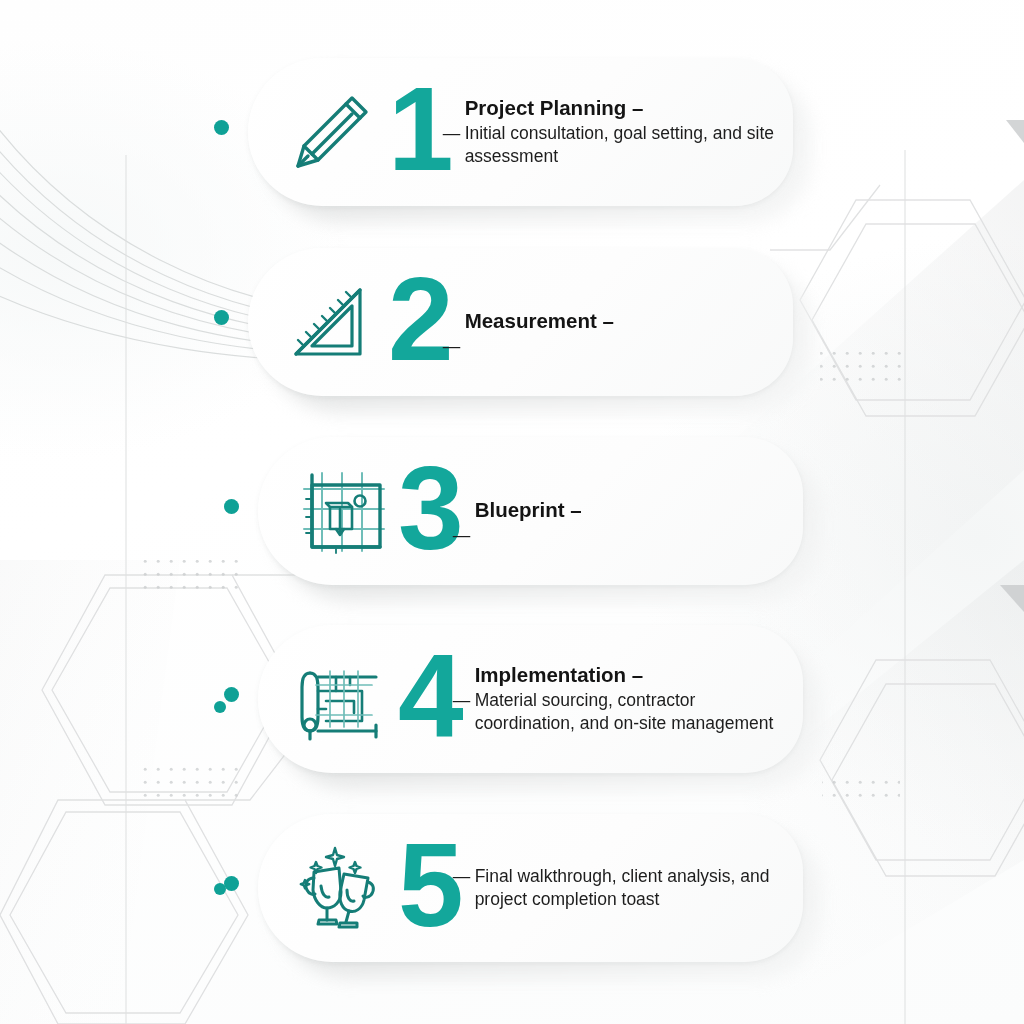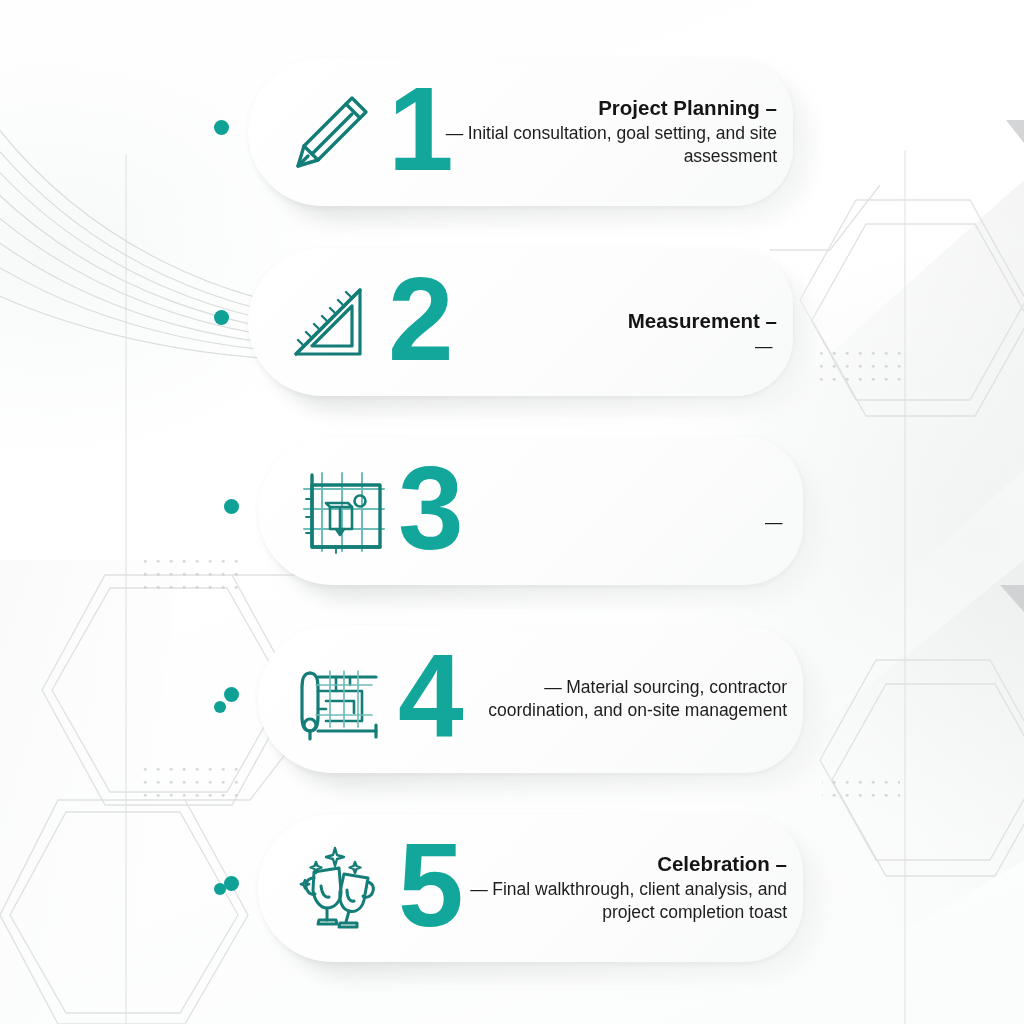--- a/index.html
+++ b/index.html
@@ -112,21 +112,20 @@
     letter-spacing: -3px;
     margin: -6px 6px 0 2px;
     user-select: none;
   }
 
   .text-block {
     flex: 1 1 auto;
     padding-left: 8px;
     padding-right: 16px;
     min-width: 0;
-    text-align: right;
   }
 
   .step-title {
     font-family: "Liberation Sans", sans-serif;
     font-size: 20.5px;
     font-weight: 700;
     color: #141414;
     line-height: 1.18;
     margin: 0 0 2px 0;
     white-space: nowrap;
@@ -328,20 +327,21 @@
               <g stroke-width="1.8" stroke="#157d77">
                 <path d="M14 36 L18 36"></path>
                 <path d="M14 54 L18 54"></path>
                 <path d="M14 70 L18 70"></path>
                 <path d="M44 86 L44 90"></path>
               </g>
             </svg>
           </div>
           <div class="step-number">3</div>
           <div class="text-block">
+            <p class="step-title">Blueprint –</p>
             <p class="step-desc"><span class="desc-dash">—</span></p>
           </div>
         </div>
       </div>
     </div>
 
     <div class="step-row" id="row-3">
       <div class="bullet-dot"></div>
       <div class="card-wrap">
         <div class="card-shadow"></div>
@@ -368,20 +368,21 @@
                 <path d="M38 20 L38 76"></path>
                 <path d="M52 20 L52 76"></path>
                 <path d="M66 20 L66 76"></path>
                 <path d="M24 34 L80 34"></path>
                 <path d="M24 64 L80 64"></path>
               </g>
             </svg>
           </div>
           <div class="step-number">4</div>
           <div class="text-block">
+            <p class="step-title">Implementation –</p>
             <p class="step-desc"><span class="desc-dash">—</span><span class="step-desc-inner">Material sourcing, contractor coordination, and on-site management</span></p>
           </div>
         </div>
       </div>
     </div>
 
     <div class="step-row" id="row-4">
       <div class="bullet-dot"></div>
       <div class="card-wrap">
         <div class="card-shadow"></div>
@@ -404,21 +405,20 @@
               <g stroke-width="2.4">
                 <path d="M43 8 L45 15 L52 17 L45 19 L43 26 L41 19 L34 17 L41 15 Z"></path>
                 <path d="M24 22 L25.5 26 L29.5 27.5 L25.5 29 L24 33 L22.5 29 L18.5 27.5 L22.5 26 Z"></path>
                 <path d="M63 22 L64.5 26 L68.5 27.5 L64.5 29 L63 33 L61.5 29 L57.5 27.5 L61.5 26 Z"></path>
                 <path d="M13 40 L14.2 43 L17.2 44.2 L14.2 45.4 L13 48.4 L11.8 45.4 L8.8 44.2 L11.8 43 Z"></path>
               </g>
             </svg>
           </div>
           <div class="step-number">5</div>
           <div class="text-block">
-            <p class="step-title">Celebration –</p>
             <p class="step-desc"><span class="desc-dash">—</span><span class="step-desc-inner">Final walkthrough, client analysis, and project completion toast</span></p>
           </div>
         </div>
       </div>
     </div>
 
   </div>
 </div>
 
 </body></html>

